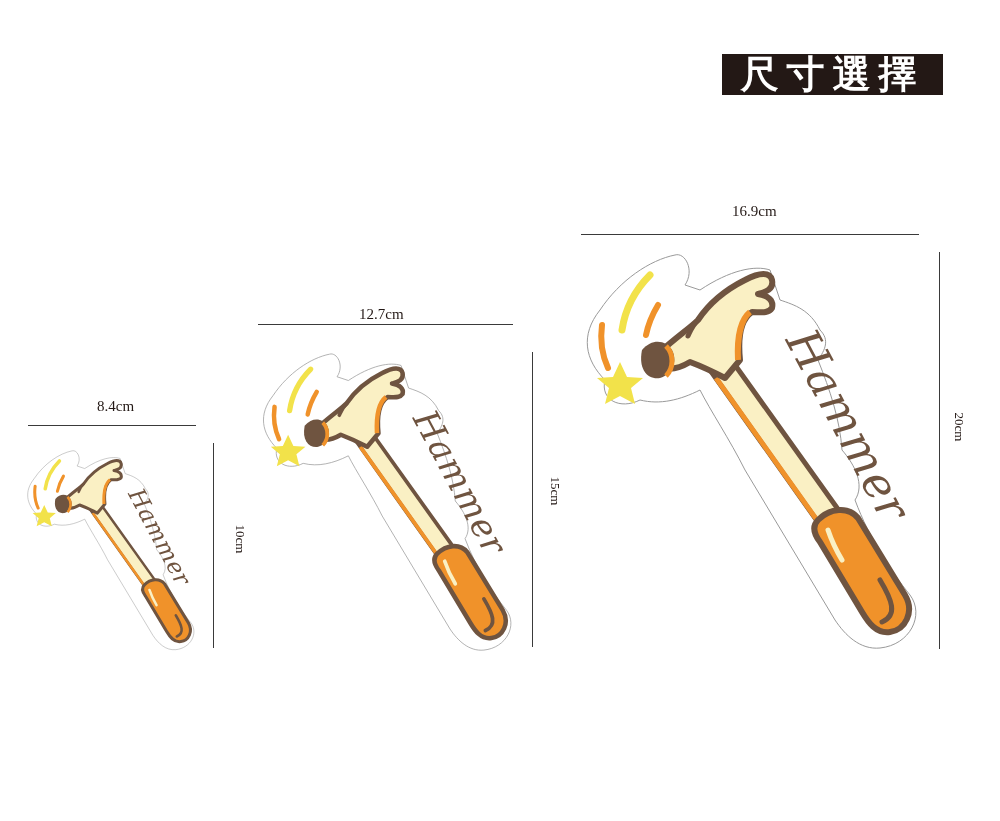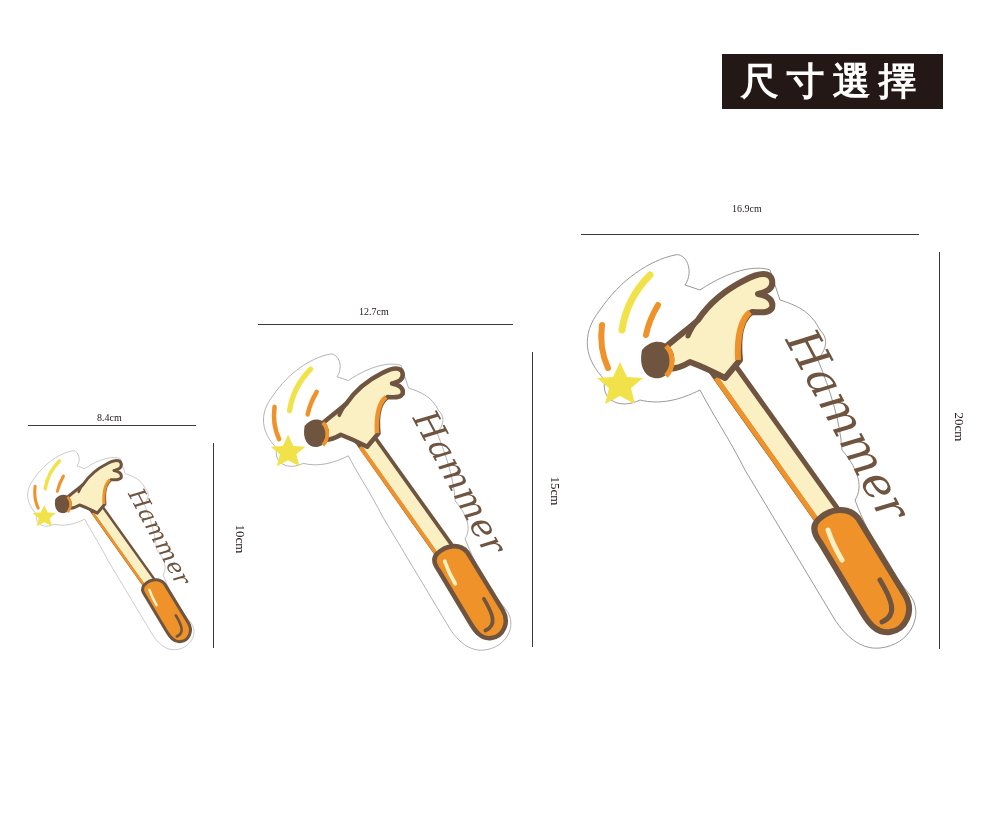--- a/index.html
+++ b/index.html
@@ -1,37 +1,37 @@
 <!DOCTYPE html>
 <html><head>
   <meta charset="utf-8">
   <style>
     html, body { margin: 0; padding: 0; background: #ffffff; }
     body { width: 1000px; height: 821px; position: relative; overflow: hidden;
            font-family: "DejaVu Serif", "Liberation Serif", serif; }
-    .title-box { position: absolute; left: 722px; top: 54px; width: 221px; height: 55px;
+    .title-box { position: absolute; left: 722px; top: 54px; width: 221px; height: 41px;
                  background: #231815; color: #ffffff; display: flex; align-items: center;
                  justify-content: center; font-size: 38px; font-weight: bold; letter-spacing: 8px;
                  font-family: "DejaVu Serif", "Liberation Serif", serif; }
-    .dim-label { position: absolute; font-size: 10px; color: #231815;
+    .dim-label { position: absolute; font-size: 15px; color: #231815;
                  font-family: "Liberation Serif", "DejaVu Serif", serif; white-space: nowrap; }
     .hline { position: absolute; height: 1px; background: #3a3a3a; }
     .vline { position: absolute; width: 1px; background: #3a3a3a; }
     .vlabel { position: absolute; font-size: 13px; color: #231815; white-space: nowrap;
               font-family: "Liberation Serif", "DejaVu Serif", serif;
               transform: rotate(90deg); transform-origin: center center; }
     .sticker { position: absolute; }
     .sticker svg { display: block; width: 100%; height: 100%; overflow: visible; }
   </style>
 </head>
 <body>
 
 <div class="title-box">尺寸選擇</div>
 
-<div class="dim-label" style="left:97px; top:412px;">8.4cm</div>
+<div class="dim-label" style="left:97px; top:398px;">8.4cm</div>
 <div class="hline" style="left:28px; top:425px; width:168px;"></div>
 <div class="vline" style="left:213px; top:443px; height:205px;"></div>
 <div class="vlabel" style="left:226px; top:531px;">10cm</div>
 <div class="sticker" style="left:24px; top:448px; width:172px; height:203px;">
   <svg viewBox="0 0 340 400">
       <use href="#hammer"></use>
     </svg>
 </div>
 
 <div class="dim-label" style="left:359px; top:306px;">12.7cm</div>

